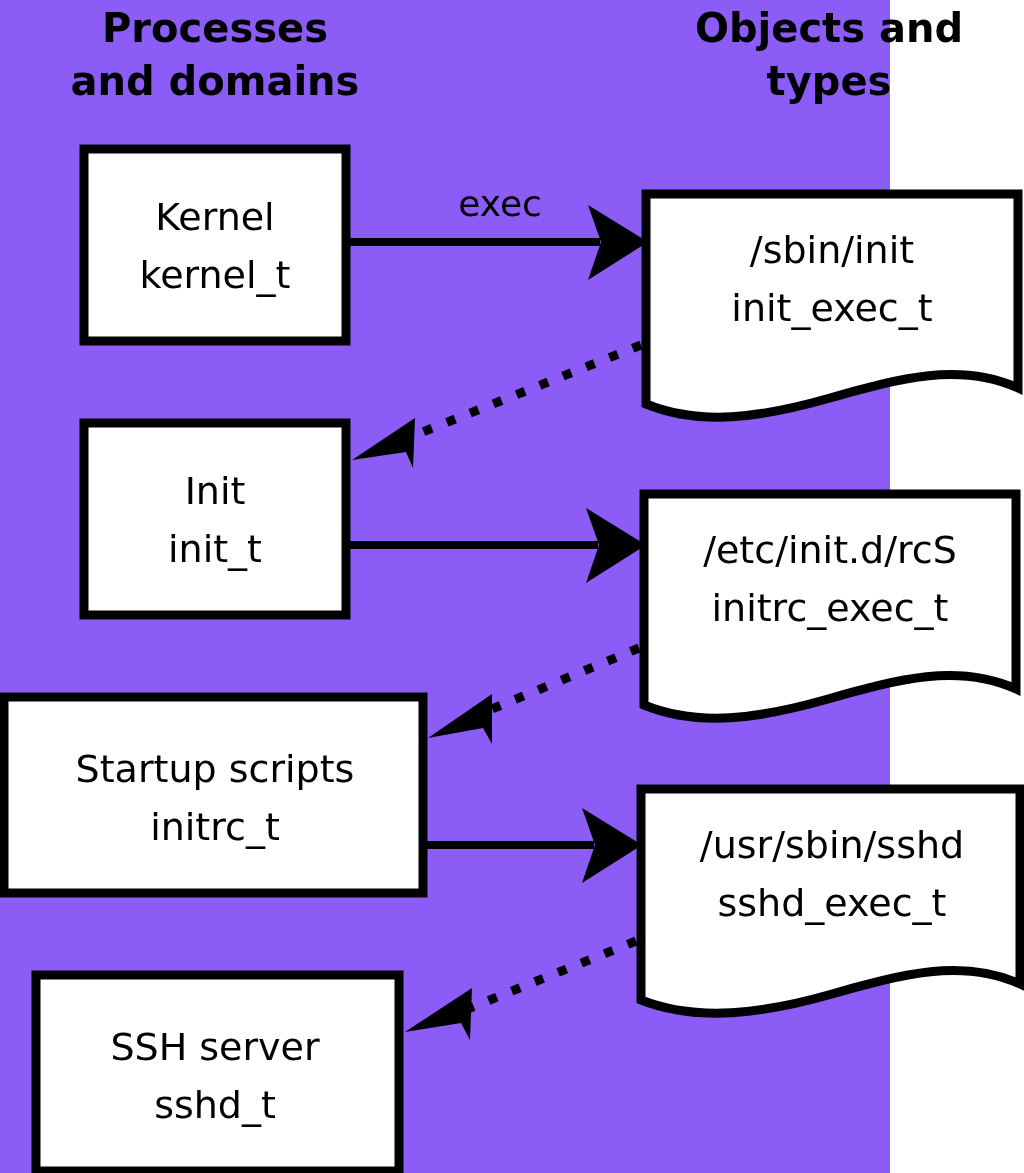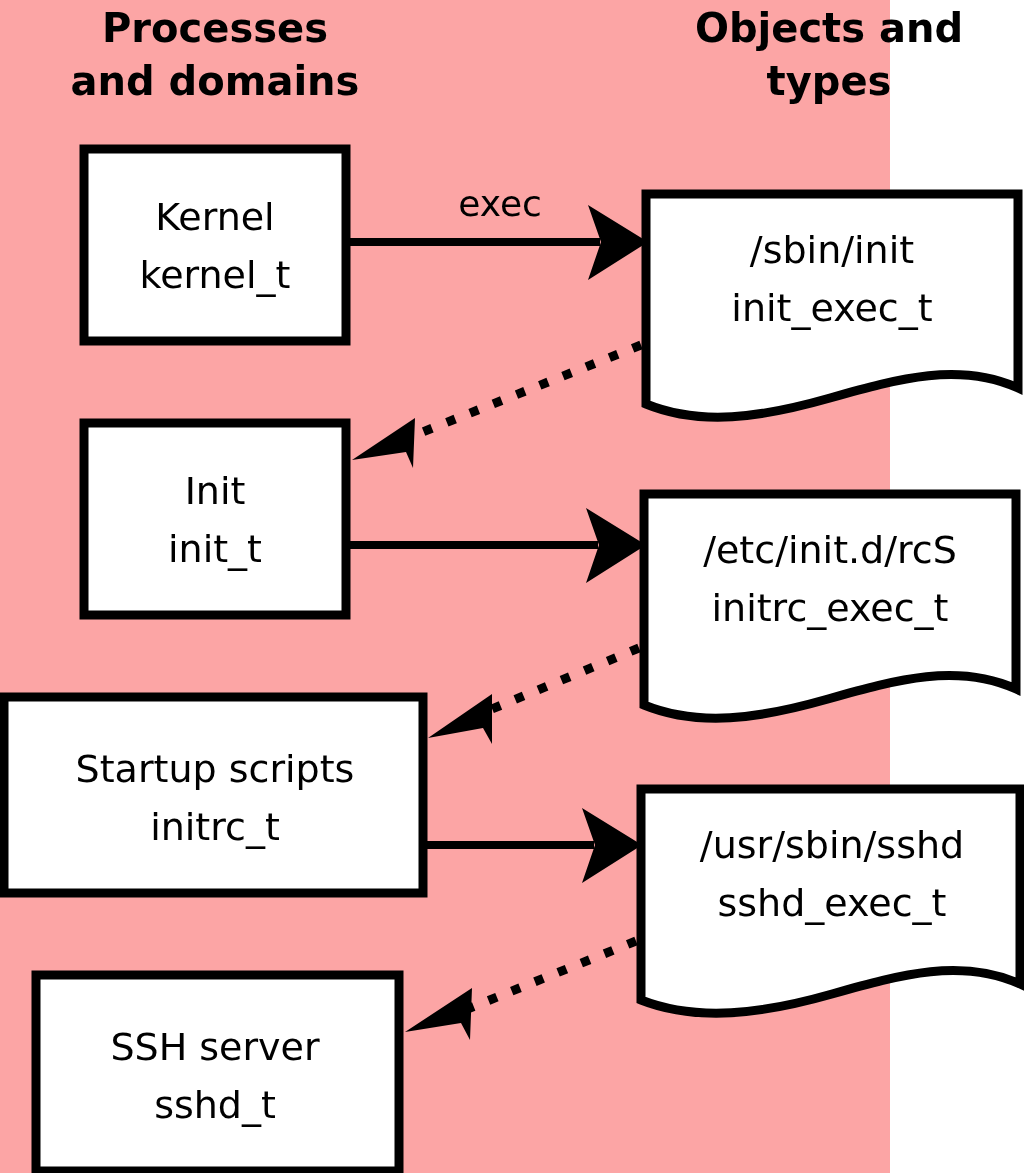--- a/index.html
+++ b/index.html
@@ -10,21 +10,21 @@
   body {
     width: 1024px;
     height: 1173px;
     overflow: hidden;
     font-family: "DejaVu Sans", sans-serif;
   }
   #diagram-root {
     position: relative;
     width: 890px;
     height: 1173px;
-    background: #fca5a5;
+    background: #8b5cf6;
   }
   svg.diagram {
     display: block;
     width: 1024px;
     height: 1173px;
   }
   .col-title {
     font-family: "DejaVu Sans", sans-serif;
     font-weight: bold;
     font-size: 40px;

